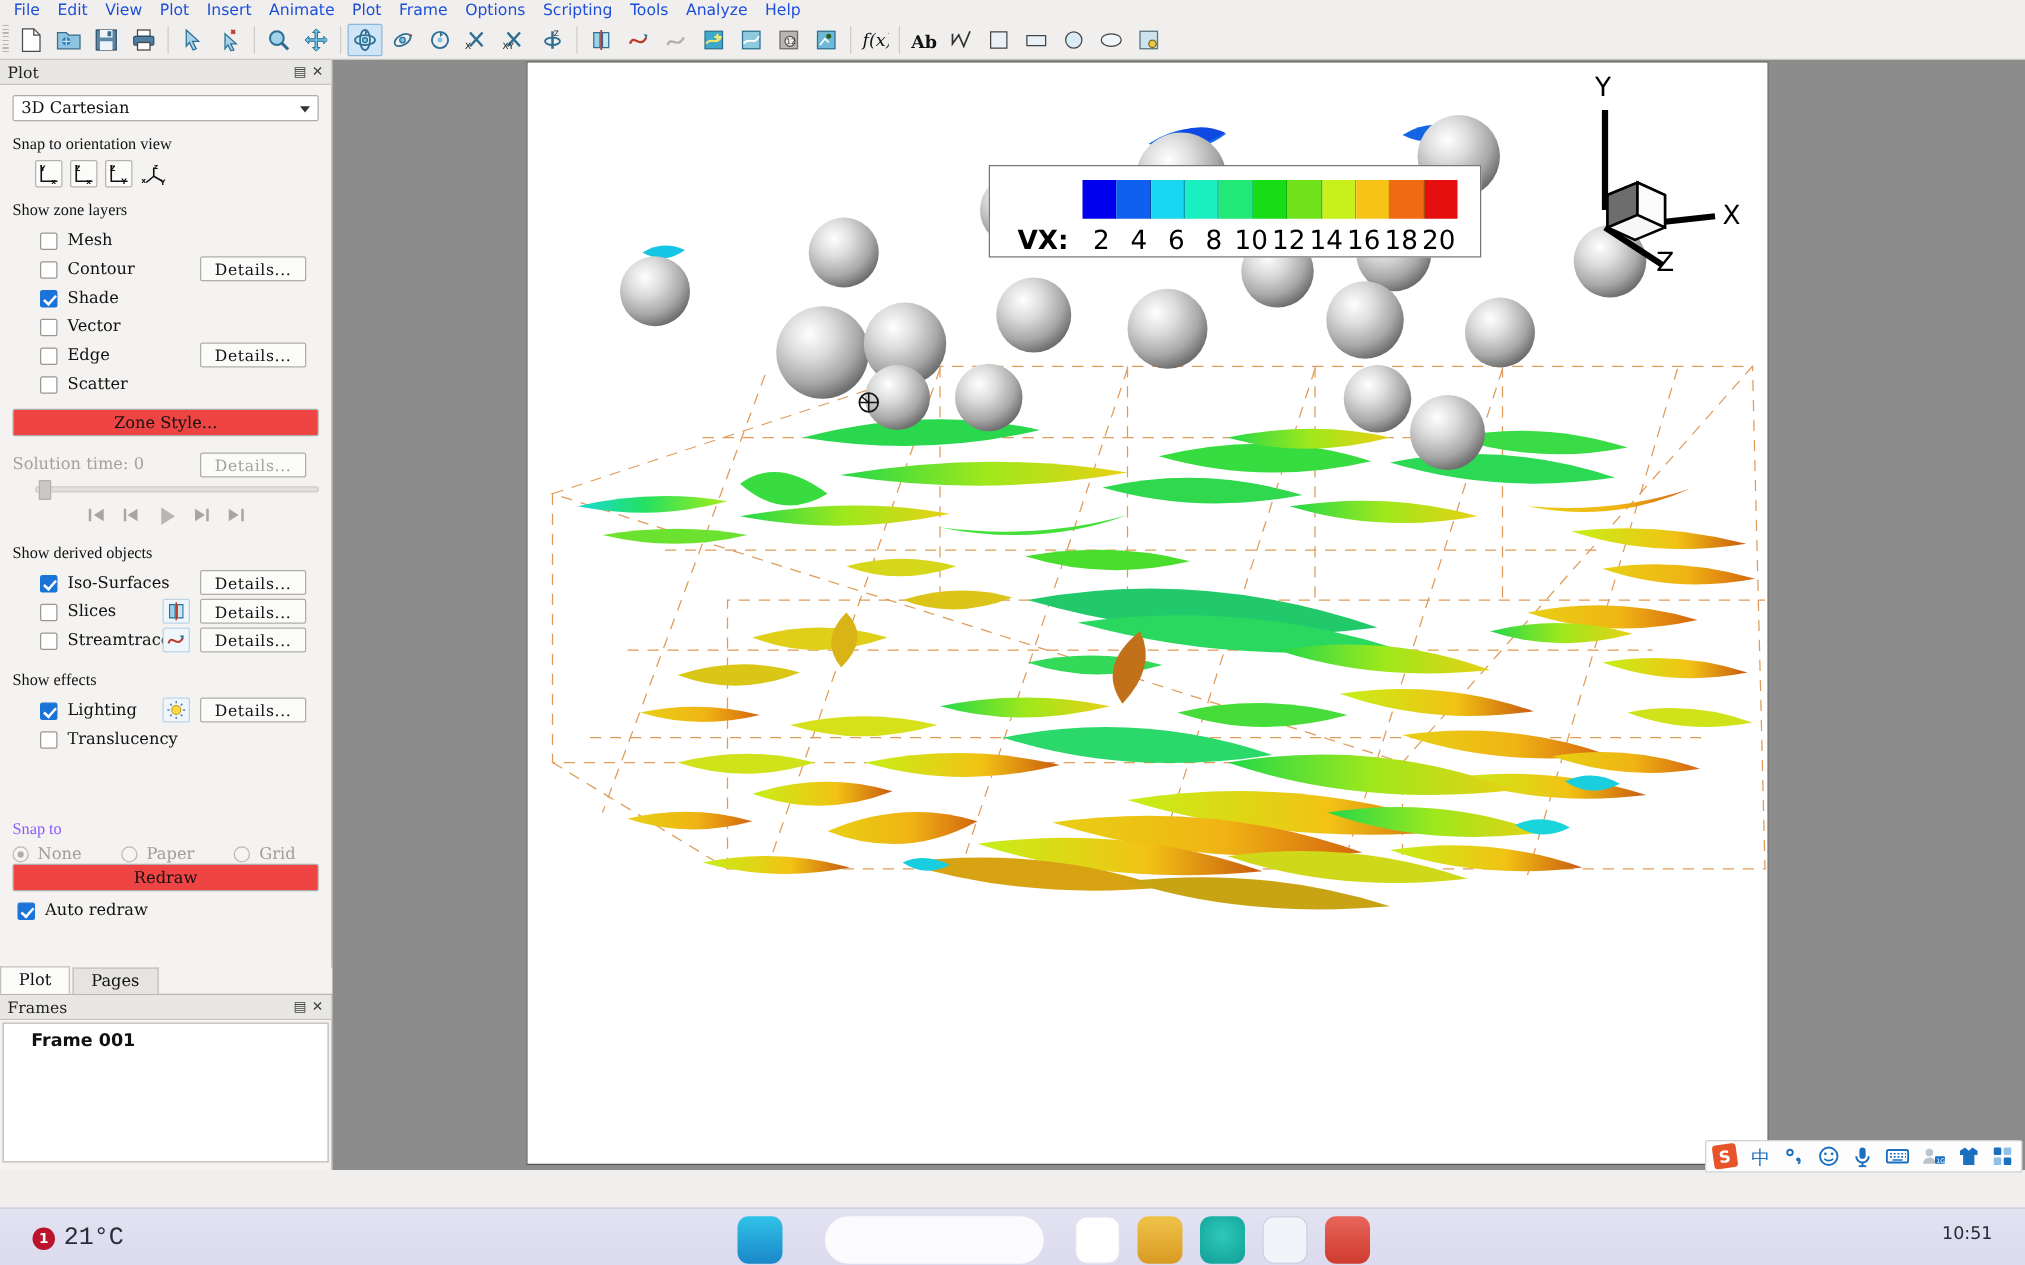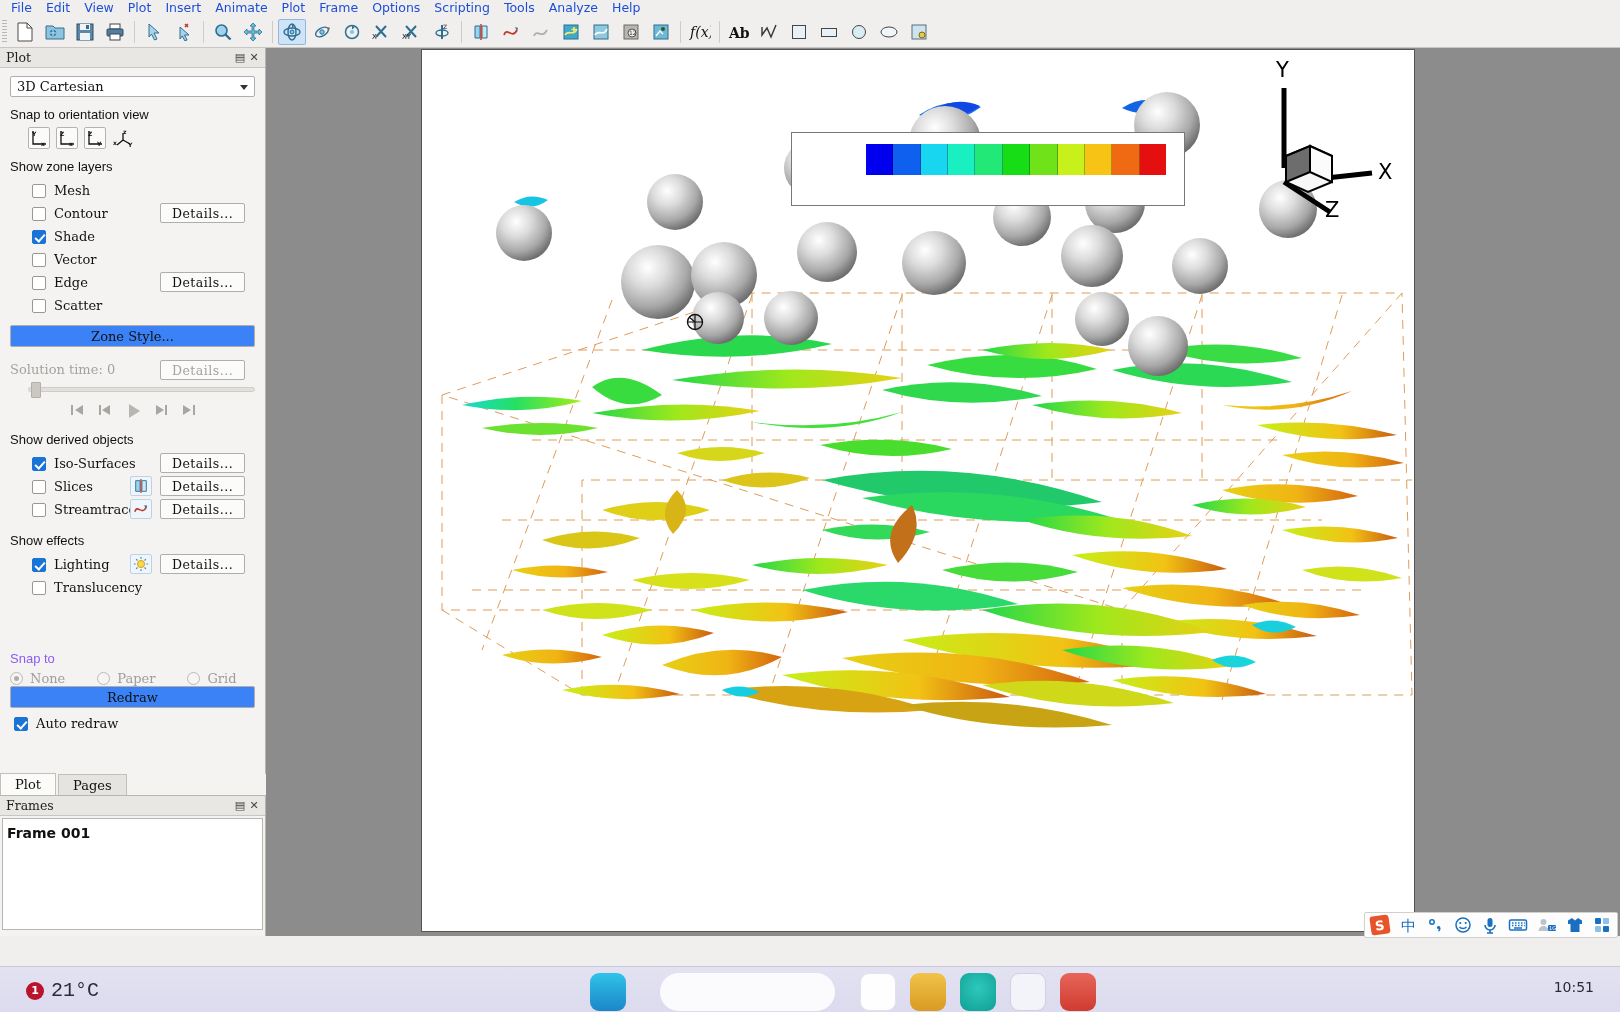--- a/index.html
+++ b/index.html
@@ -85,21 +85,21 @@
   }
   .combo .arrow {
     position: absolute; right: 6px; top: 50%;
     width: 0; height: 0; margin-top: -2px;
     border-left: 4px solid transparent;
     border-right: 4px solid transparent;
     border-top: 5px solid #333;
   }
 
   .sec-label {
-    font-family: Liberation Sans, sans-serif;
+    font-family: Liberation Serif, serif;
     font-size: 13px; color: #111;
     margin: 10px 0 5px 0;
   }
   .sec-label.dim { color: #8b5cf6; }
 
   .orient-row { display: flex; gap: 6px; margin: 2px 0 0 18px; }
   .orient-btn {
     width: 22px; height: 22px;
     background: #fbfbfa; border: 1px solid #b6b3af; border-radius: 2px;
     position: relative; cursor: default;
@@ -141,21 +141,21 @@
   .mini-icon-btn {
     position: absolute; right: 103px;
     width: 22px; height: 20px;
     background: #eef5fb; border: 1px solid #bcd3e6; border-radius: 2px;
     display: flex; align-items: center; justify-content: center;
     cursor: default;
   }
 
   .wide-btn {
     width: 245px; height: 22px; margin-top: 8px;
-    background: #3b82f6; border: 1px solid #b0adaa; border-radius: 2px;
+    background: #ef4444; border: 1px solid #b0adaa; border-radius: 2px;
     font-family: "DejaVu Serif", serif;
     font-size: 13px; color: #111;
     display: flex; align-items: center; justify-content: center;
     cursor: default;
   }
 
   .soltime-row { position: relative; height: 22px; margin-top: 12px; }
   .soltime-lbl {
     font-family: "DejaVu Serif", serif; font-size: 13px; color: #a5a29e;
     line-height: 22px;
@@ -208,21 +208,21 @@
   .tab.sel { background: #fbfbfa; height: 22px; }
 
   
   .frames-panel {
     position: absolute; left: 0; top: 796px; width: 266px; height: 140px;
     background: #f4f3f1; border-right: 1px solid #b9b6b2;
   }
   .frames-list {
     margin: 2px; height: 112px;
     background: #fff; border: 1px solid #b9b6b2;
-    padding: 6px 4px;
+    padding: 6px 22px;
   }
   .frame-item {
     font-family: "DejaVu Sans", sans-serif;
     font-size: 14px; font-weight: bold; color: #111;
     cursor: default;
   }
 
   
   .canvas-outer {
     position: absolute; left: 266px; top: 48px;
@@ -930,20 +930,35 @@
           <div class="legend-band" style="background:#19d6f0"></div>
           <div class="legend-band" style="background:#19efc0"></div>
           <div class="legend-band" style="background:#22e878"></div>
           <div class="legend-band" style="background:#16dd16"></div>
           <div class="legend-band" style="background:#6fe21a"></div>
           <div class="legend-band" style="background:#c8f01a"></div>
           <div class="legend-band" style="background:#f7c416"></div>
           <div class="legend-band" style="background:#ef6a12"></div>
           <div class="legend-band" style="background:#e60f0f"></div>
         </div>
+        <div class="legend-labels">
+          <span class="legend-var">VX:</span>
+          <div class="legend-ticks">
+            <span class="legend-tick">2</span>
+            <span class="legend-tick">4</span>
+            <span class="legend-tick">6</span>
+            <span class="legend-tick">8</span>
+            <span class="legend-tick">10</span>
+            <span class="legend-tick">12</span>
+            <span class="legend-tick">14</span>
+            <span class="legend-tick">16</span>
+            <span class="legend-tick">18</span>
+            <span class="legend-tick">20</span>
+          </div>
+        </div>
       </div>
 
       <div class="axis-triad">
         <svg width="180" height="170" viewBox="0 0 180 170">
           <path d="M62 108 L62 28" stroke="#000" stroke-width="5" fill="none"></path>
           <path d="M68 122 L150 113" stroke="#000" stroke-width="5" fill="none"></path>
           <path d="M62 122 L108 152" stroke="#000" stroke-width="5" fill="none"></path>
           <polygon points="64,96 88,86 110,96 110,122 86,132 64,122" fill="#f7f7f7" stroke="#000" stroke-width="2"></polygon>
           <polygon points="64,96 88,86 88,112 64,122" fill="#6d6d6d" stroke="#000" stroke-width="2"></polygon>
           <polygon points="88,86 110,96 110,122 88,112" fill="#fbfbfb" stroke="#000" stroke-width="2"></polygon>

